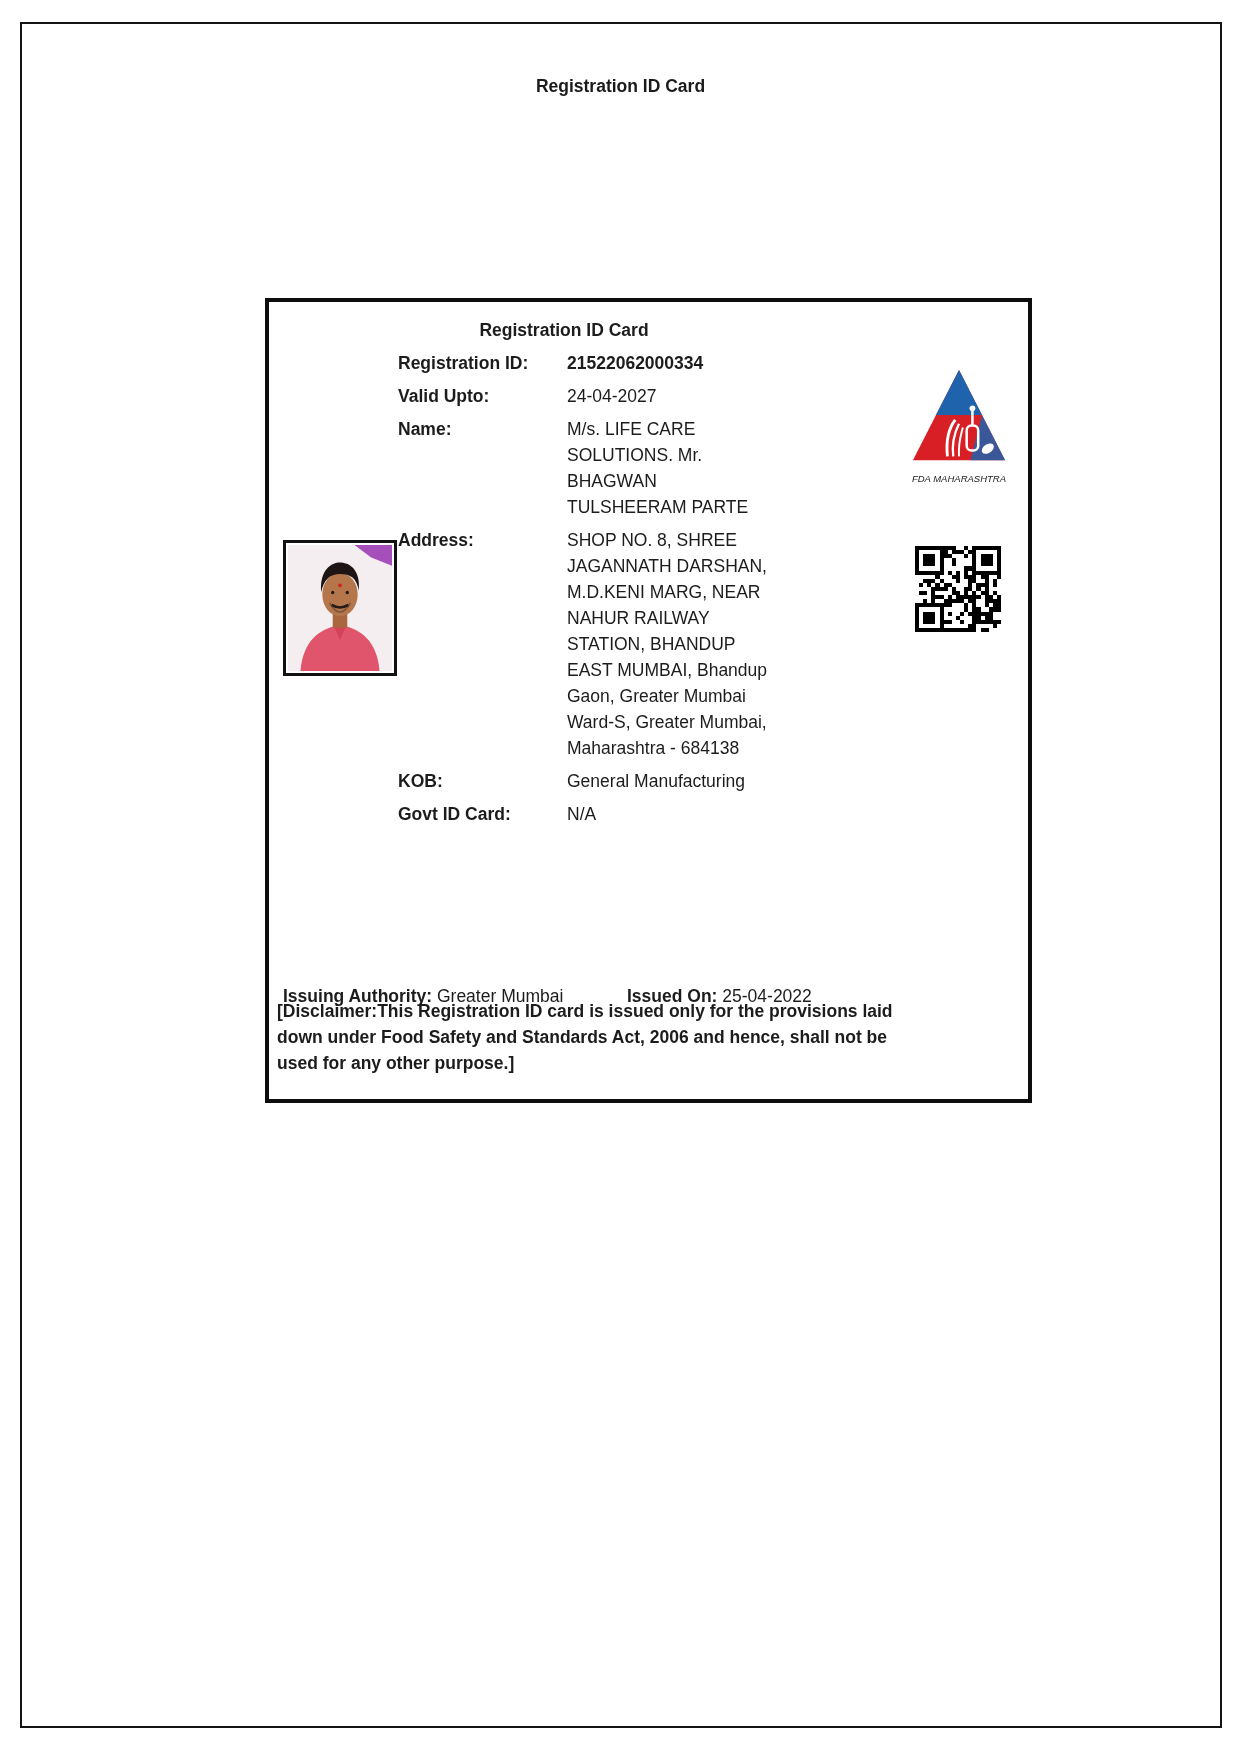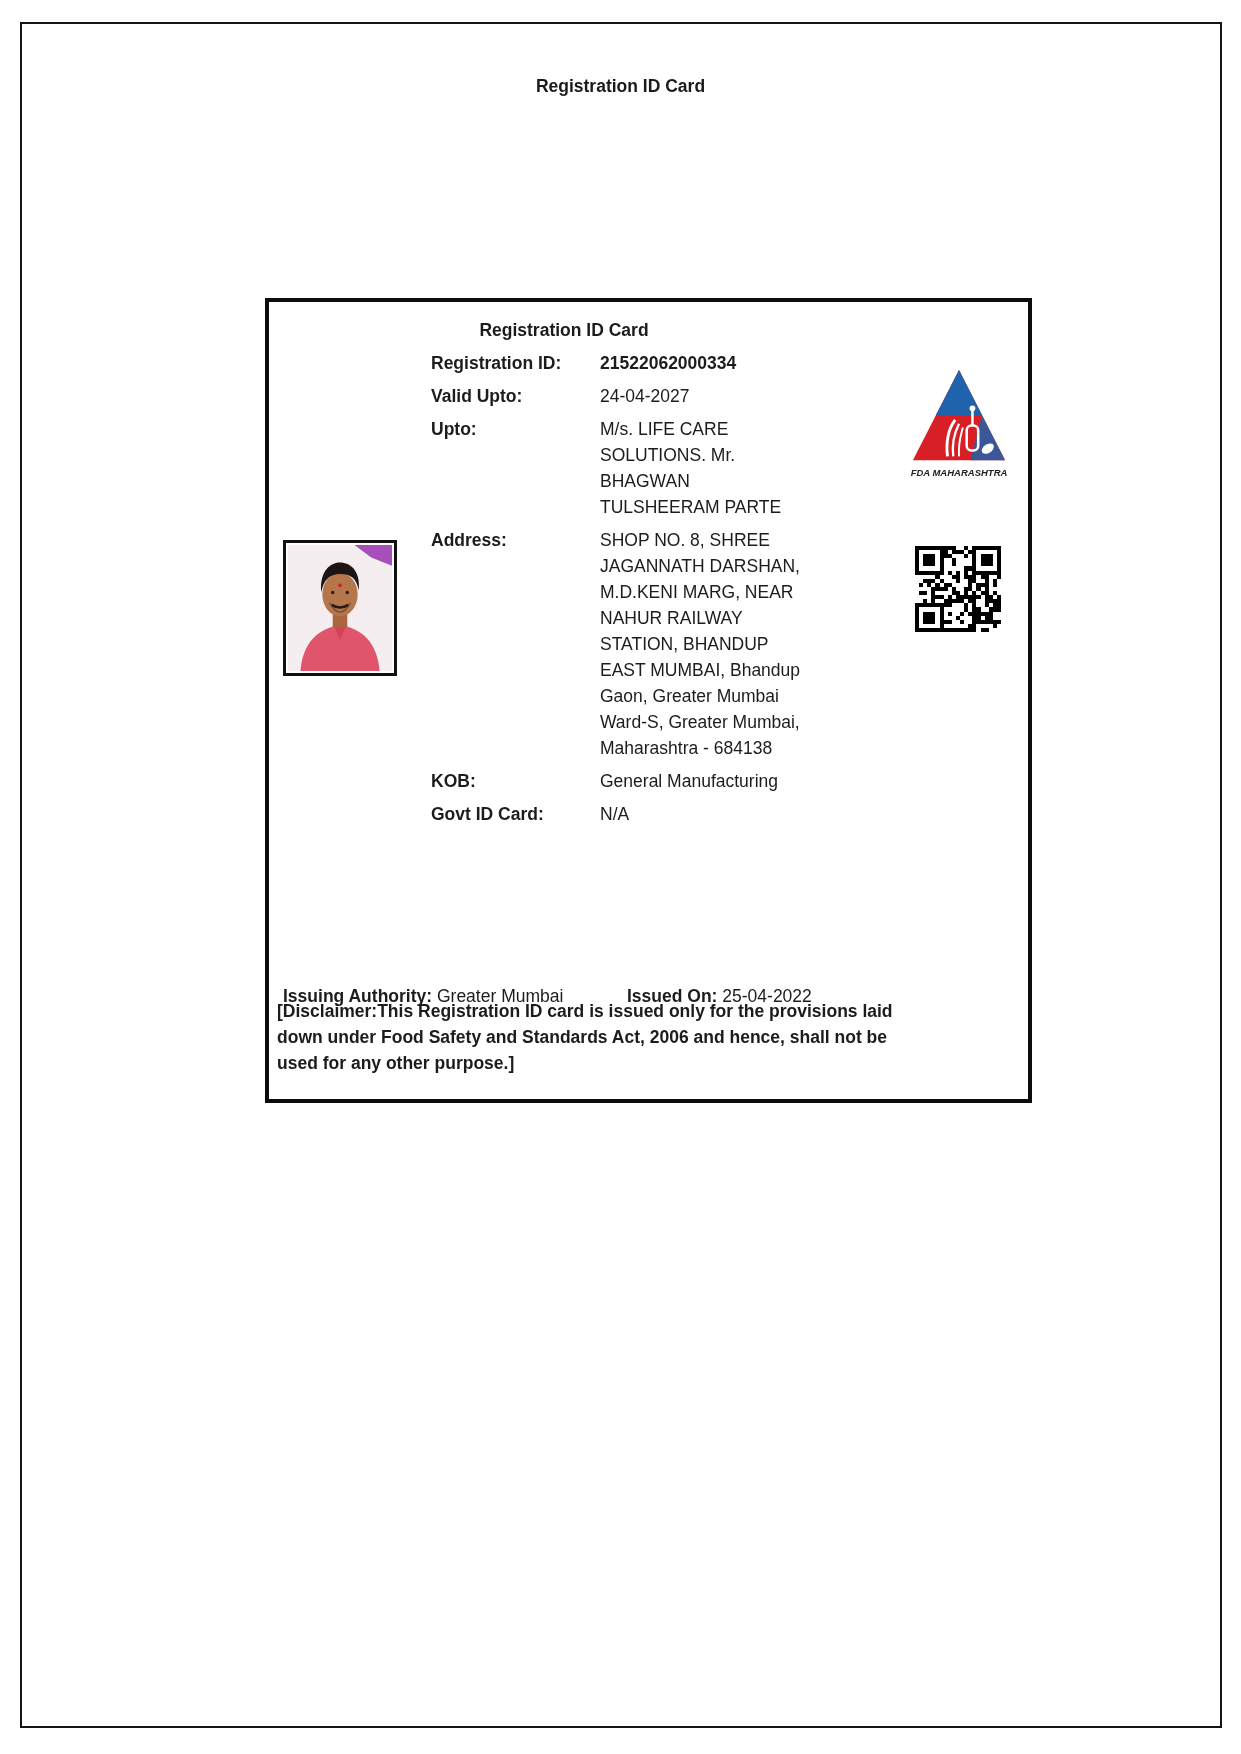--- a/index.html
+++ b/index.html
@@ -24,29 +24,29 @@
     position:absolute;top:18px;left:0;width:590px;
     text-align:center;font-weight:bold;font-size:17.5px;
   }
   .fssai-logo{position:absolute;left:44px;top:70px;width:114px;height:96px;}
   .applicant-photo{
     position:absolute;left:14px;top:238px;width:104px;height:126px;
     border:3px solid #111;background:#fff;padding:2px;
   }
   .applicant-photo svg{display:block;width:100%;height:100%;}
   .fields{position:absolute;left:129px;top:48px;width:440px;font-size:17.5px;line-height:26px;}
-  .field-row{display:flex;margin-bottom:7px;margin-left:33px;}
+  .field-row{display:flex;margin-bottom:7px;}
   .field-label{width:169px;flex:0 0 169px;font-weight:bold;}
   .field-value{width:207px;flex:0 0 207px;}
   .field-value.bold{font-weight:bold;}
   .fda-logo{position:absolute;left:638px;top:66px;width:104px;height:116px;text-align:center;}
   .fda-logo svg{display:block;margin:0 auto;}
   .fda-caption{
-    font-size:9.5px;font-weight:bold;font-style:italic;color:#222;
-    letter-spacing:0px;margin-top:3px;white-space:nowrap;
+    font-size:9.5px;font-weight:normal;font-style:italic;color:#222;
+    letter-spacing:0px;margin-top:9px;white-space:nowrap;
   }
   .qr-code{position:absolute;left:646px;top:244px;width:86px;height:86px;}
   .authority-row{position:absolute;left:14px;top:648px;width:736px;height:26px;font-size:17.5px;margin-top:36px;}
   .authority-left{position:absolute;left:0;top:0;}
   .authority-right{position:absolute;left:344px;top:0;}
   .bold-label{font-weight:bold;}
   .disclaimer{
     position:absolute;left:8px;top:696px;width:652px;
     font-size:17.5px;font-weight:bold;line-height:26px;
   }
@@ -94,21 +94,21 @@
   <div class="fields">
     <div class="field-row">
       <div class="field-label">Registration ID:</div>
       <div class="field-value bold">21522062000334</div>
     </div>
     <div class="field-row">
       <div class="field-label">Valid Upto:</div>
       <div class="field-value">24-04-2027</div>
     </div>
     <div class="field-row">
-      <div class="field-label">Upto:</div>
+      <div class="field-label">Name:</div>
       <div class="field-value">M/s. LIFE CARE SOLUTIONS. Mr. BHAGWAN TULSHEERAM PARTE</div>
     </div>
     <div class="field-row">
       <div class="field-label">Address:</div>
       <div class="field-value">SHOP NO. 8, SHREE JAGANNATH DARSHAN, M.D.KENI MARG, NEAR NAHUR RAILWAY STATION, BHANDUP EAST MUMBAI, Bhandup Gaon, Greater Mumbai Ward-S, Greater Mumbai, Maharashtra - 684138</div>
     </div>
     <div class="field-row">
       <div class="field-label">KOB:</div>
       <div class="field-value">General Manufacturing</div>
     </div>

